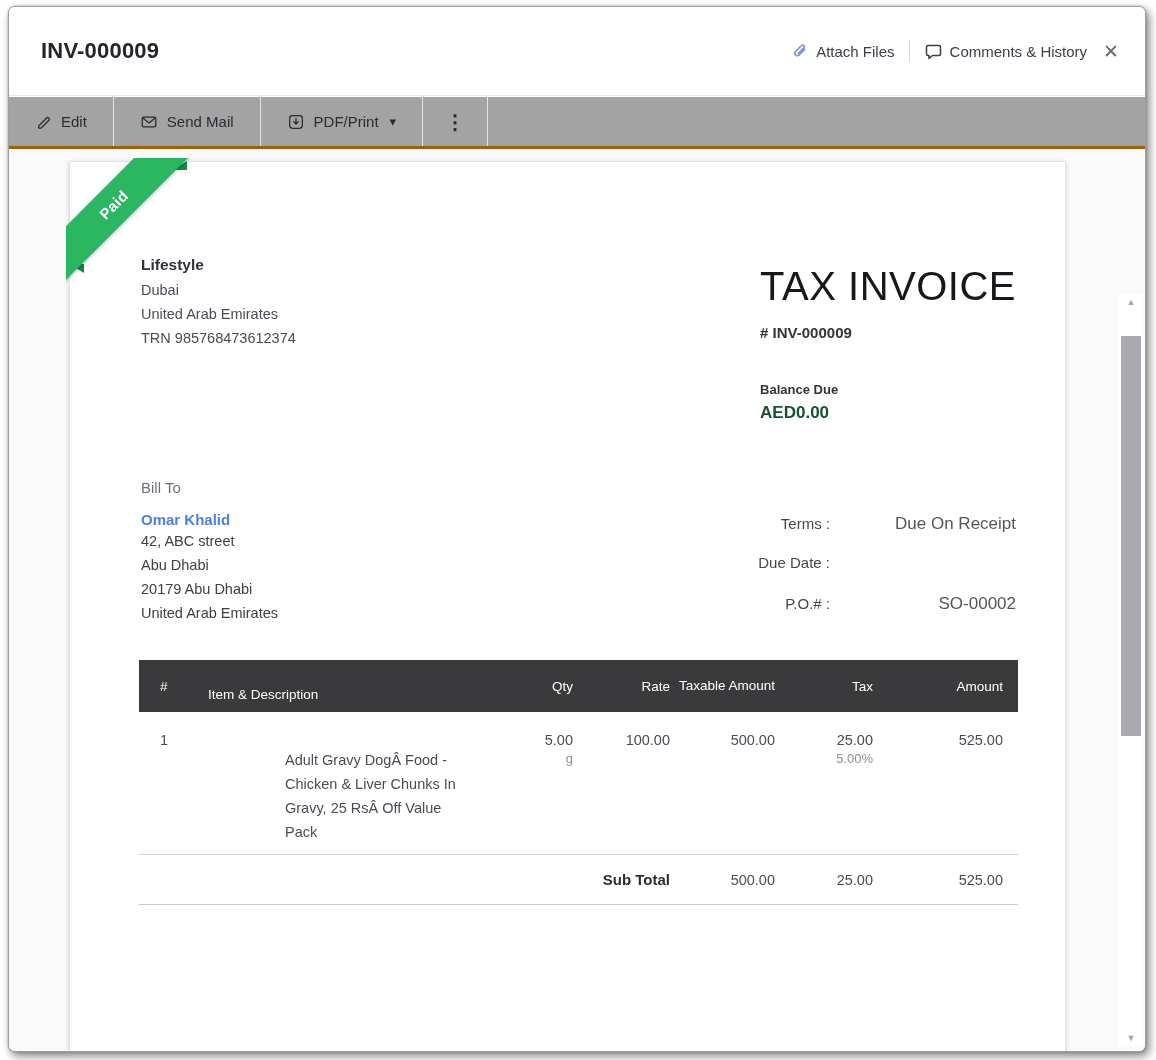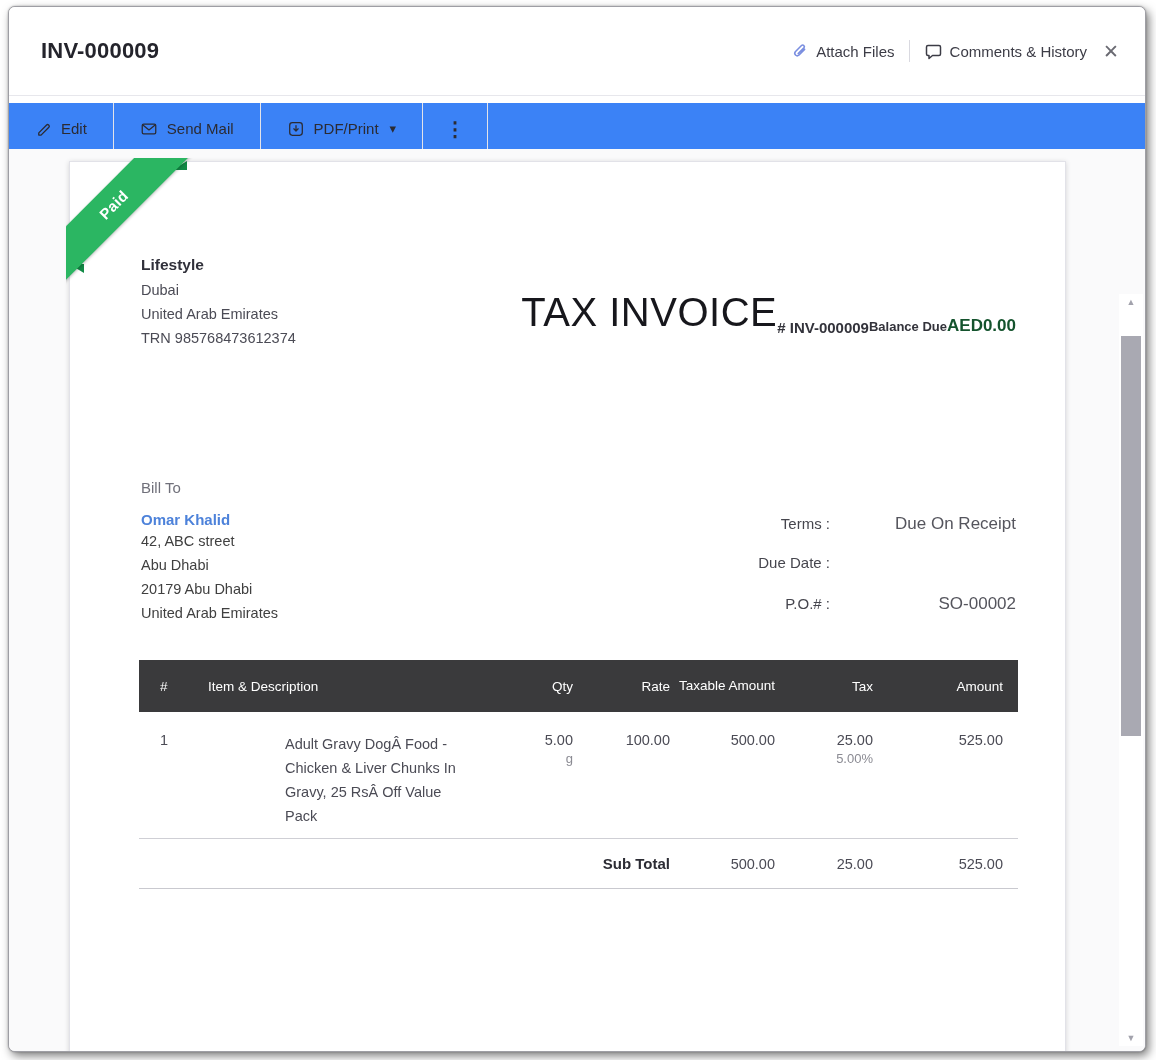--- a/index.html
+++ b/index.html
@@ -12,22 +12,22 @@
   
   .hd{ position:absolute; left:0; top:0; right:0; height:89px; background:#fff;
        border-bottom:1px solid #e7e7ec; display:flex; align-items:center; padding:0 24px 0 20px; }
   .hd-title{ font-size:22px; font-weight:700; color:#24242c; letter-spacing:.2px;margin-left:12px; }
   .hd-right{ margin-left:auto; display:flex; align-items:center; gap:14px; }
   .hd-link{ display:flex; align-items:center; gap:8px; font-size:15px; color:#3c3c46; cursor:pointer; background:none; border:none; font-family:inherit; }
   .hd-divider{ width:1px; height:22px; background:#d9d9e0; }
   .close-x{ font-size:19px; color:#6a6a72; cursor:pointer; padding:0 2px; background:none; border:none; line-height:1; }
   .icon{ display:inline-flex; }
   
-  .tb{ position:absolute; left:0; top:90px; right:0; height:52px; background:#3b82f6;
-       border-bottom:1px solid #a16207; display:flex; align-items:stretch;margin-top:6px; }
+  .tb{ position:absolute; left:0; top:90px; right:0; height:52px; background:#a3a3a3;
+       border-bottom:3px solid #a16207; display:flex; align-items:stretch; }
   .tb-btn{ display:flex; align-items:center; gap:9px; padding:0 26px; font-size:15px; color:#2b2b33;
            border:none; border-right:1px solid #e3e3e9; background:transparent; cursor:pointer; font-family:inherit; }
   .tb-caret{ font-size:13px; margin-left:2px; color:#2b2b33; }
   .tb-more{ font-size:20px; font-weight:700; letter-spacing:0; padding:0 22px; line-height:1; }
   
   .content{ position:absolute; left:0; top:142px; right:0; bottom:0; background:#fafafb; }
   .paper{ position:absolute; left:60px; top:12px; width:997px; height:1020px; background:#fff;
           border:1px solid #e2e2e8; box-shadow:0 1px 5px rgba(0,0,0,.16); }
   
   .ribbon-wrap{ position:absolute; left:-4px; top:-4px; width:164px; height:164px; overflow:hidden; }
@@ -36,42 +36,42 @@
                 letter-spacing:.5px; transform:rotate(-45deg); z-index:2;
                 box-shadow:0 1px 3px rgba(0,0,0,.25); }
   .fold-top{ position:absolute; left:106px; top:3px; width:0; height:0; z-index:1;
              border-style:solid; border-width:0 0 9px 15px; border-color:transparent transparent #128a46 transparent; }
   .fold-left{ position:absolute; left:3px; top:106px; width:0; height:0; z-index:1;
               border-style:solid; border-width:0 15px 9px 0; border-color:transparent #128a46 transparent transparent; }
   
   .org{ position:absolute; left:71px; top:90px; }
   .org-name{ font-size:15.5px; font-weight:700; color:#30303a; line-height:26px; }
   .org-line{ font-size:14.5px; color:#4b4b55; line-height:24px; }
-  .doc-head{ position:absolute; right:49px; top:116px; display:flex; flex-direction:row; align-items:flex-end; }
+  .doc-head{ position:absolute; right:49px; top:100px; display:flex; flex-direction:column; }
   .doc-type{ font-size:40px; font-weight:300; color:#17171c; line-height:48px; letter-spacing:.5px; }
   .doc-num{ font-size:15px; font-weight:700; color:#33333b; margin-top:14px; }
   .bal-label{ font-size:13px; font-weight:700; color:#33333b; margin-top:40px; line-height:18px; }
   .bal-value{ font-size:17px; font-weight:700; color:#14532d; margin-top:4px; }
   
   .billto{ position:absolute; left:71px; top:315px; }
   .billto-label{ font-size:15px; color:#70707a; line-height:22px; }
   .cust-link{ display:inline-block; font-size:15px; font-weight:700; color:#4d82da; margin-top:12px; text-decoration:none; cursor:pointer; }
   .addr{ font-size:14.5px; color:#404040; line-height:24px; }
   .addr:first-of-type{ margin-top:5px; }
   
   .meta{ position:absolute; right:49px; top:352px; width:560px; }
   .meta-row{ display:flex; align-items:baseline; height:40px; }
   .meta-label{ width:374px; text-align:right; font-size:15px; color:#46464e; }
   .meta-value{ width:186px; text-align:right; font-size:17px; color:#55555d; }
   
   .items{ position:absolute; left:69px; top:498px; width:879px; font-size:14.5px; color:#4b4b55; }
   .i-head{ display:flex; background:#3a3a3c; color:#fff; min-height:52px; align-items:center; font-size:13.5px; }
   .i-row{ display:flex; padding:20px 0 10px; border-bottom:1px solid #cfcfd5; }
   .c1{ width:69px; padding-left:21px; }
-  .c2{ width:307px; }
+  .c2{ width:307px;margin-top:16px; }
   .c3{ width:58px;  text-align:right; }
   .c4{ width:97px;  text-align:right; }
   .c5{ width:105px; text-align:right; }
   .c6{ width:98px;  text-align:right; }
   .c7{ width:130px; text-align:right; }
   .i-head .c2{ padding-left:0; }
   .i-head .c5{ line-height:18px; }
   .desc{ padding-left:77px; line-height:24px; white-space:pre-line; }
   .sub{ font-size:13px; color:#8b8b93; line-height:22px; }
   .i-subtotal{ display:flex; align-items:center; height:50px; border-bottom:1px solid #c9c9cf; }

